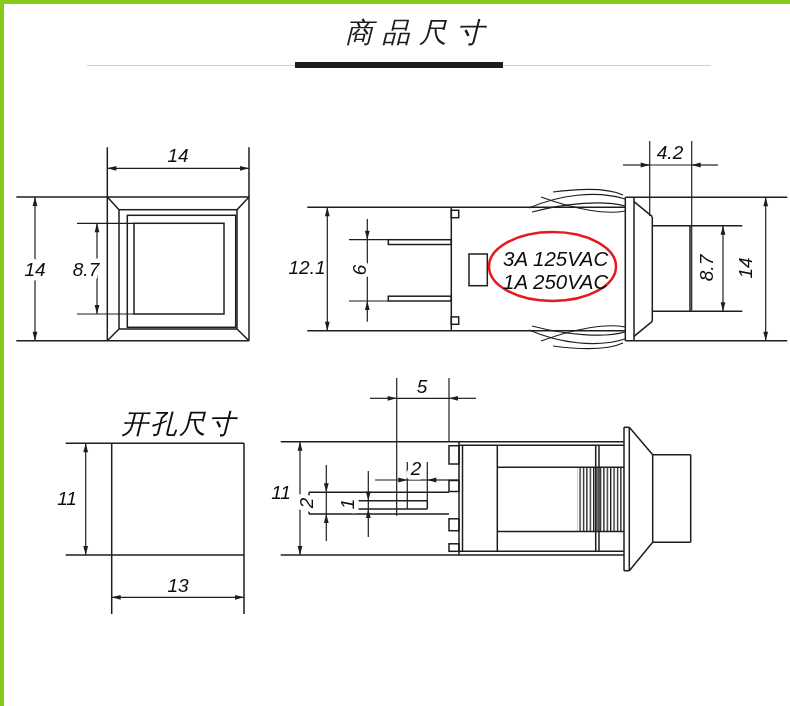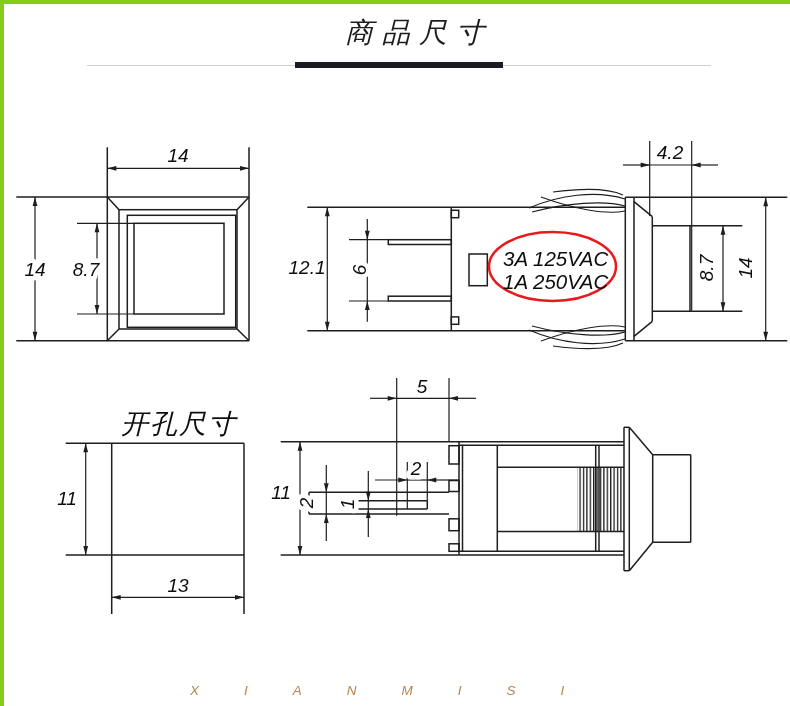--- a/index.html
+++ b/index.html
@@ -203,14 +203,13 @@
       <line class="dim" x1="322.3" y1="461" x2="322.3" y2="488.3" marker-end="url(#ae)"></line>
       <line class="dim" x1="322.3" y1="537" x2="322.3" y2="510" marker-end="url(#ae)"></line>
       <text class="dt halo" transform="rotate(-90 309 499)" x="309" y="499">2</text>
       <line class="dim" x1="364.3" y1="496.7" x2="364.3" y2="505"></line>
       <line class="dim" x1="364.3" y1="467" x2="364.3" y2="496.7" marker-end="url(#ae)"></line>
       <line class="dim" x1="364.3" y1="533" x2="364.3" y2="505" marker-end="url(#ae)"></line>
       <text class="dt halo" transform="rotate(-90 350 500)" x="350" y="500">1</text>
     </g>
   </svg>
 
-  <div id="watermark">XIANMISI</div>
 </div>
 
 </body></html>

